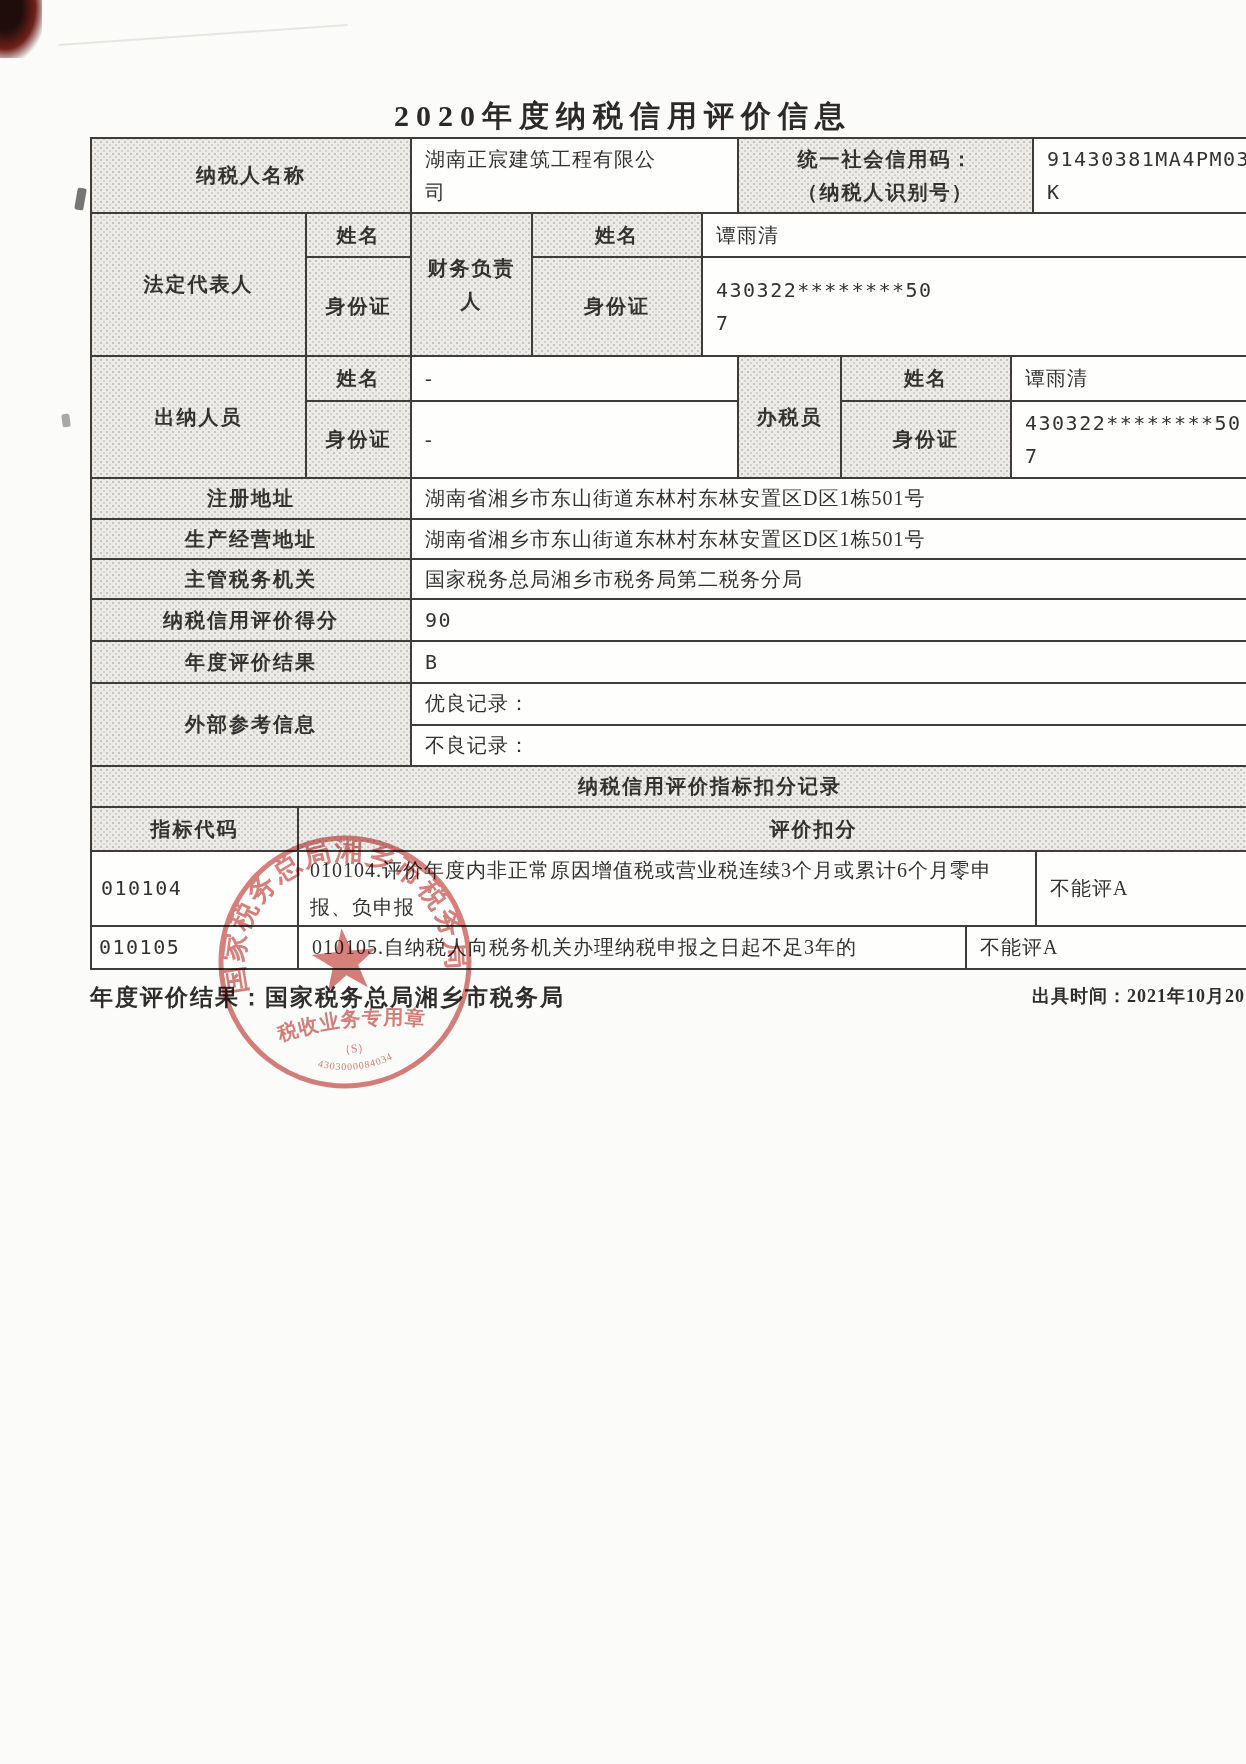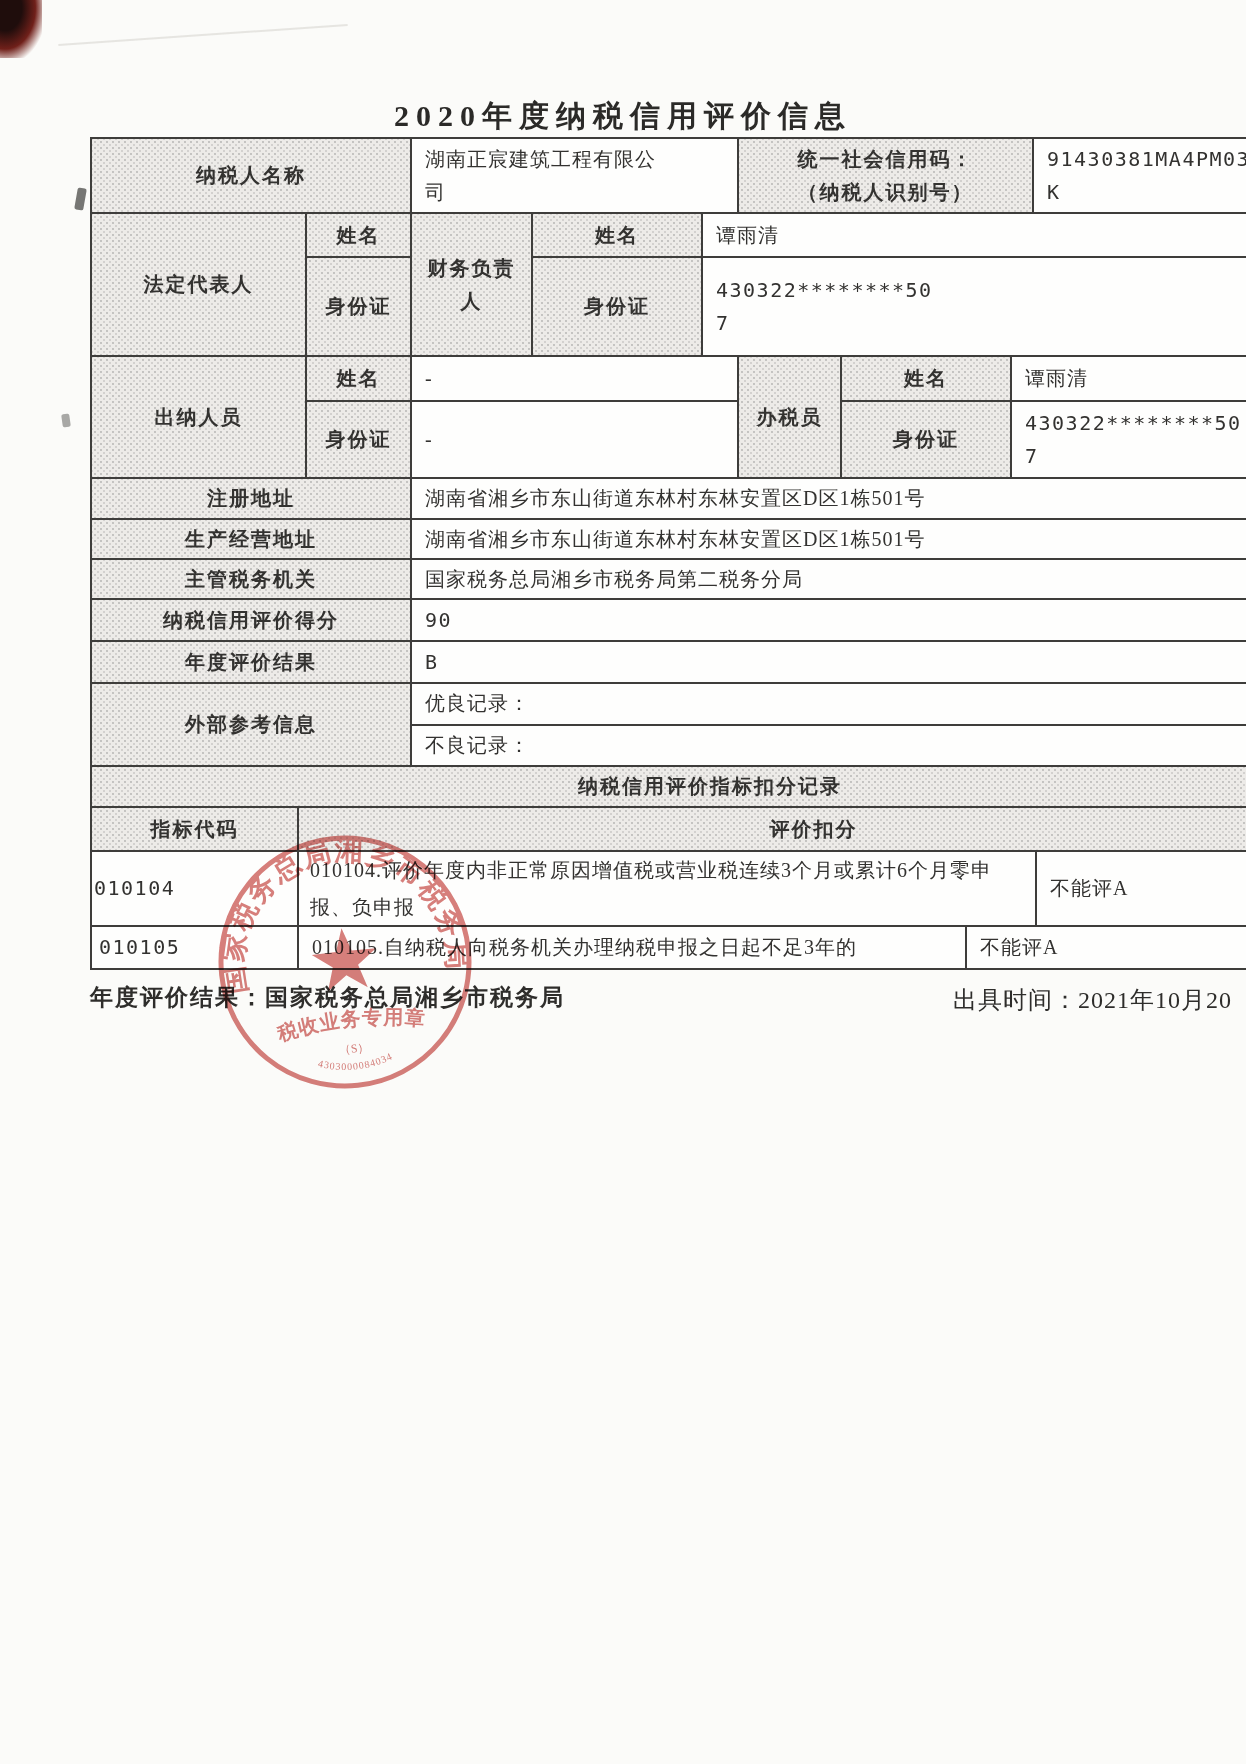--- a/index.html
+++ b/index.html
@@ -24,21 +24,21 @@
   .col > .c:last-child{border-bottom:0}
   .mono{font-family:"DejaVu Sans Mono","Liberation Mono",monospace;font-weight:400;letter-spacing:1.5px}
   .hatch{background-color:#edebe8;
      background-image:radial-gradient(circle,rgba(105,105,105,.30) 1px,transparent 1.3px),
                       radial-gradient(circle,rgba(105,105,105,.20) 1px,transparent 1.3px);
      background-size:6px 6px,6px 6px;background-position:0 0,3px 3px;}
   .wrapname{display:block;word-break:break-all;line-height:37px;padding:6px 11px;
             font-weight:400;letter-spacing:1px;text-align:left}
   
   .footer-left{position:absolute;left:90px;top:982px;font-size:23px;font-weight:600;letter-spacing:2px}
-  .footer-right{position:absolute;left:953px;top:984px;font-size:24px;font-weight:400;
+  .footer-right{position:absolute;left:1032px;top:984px;font-size:18px;font-weight:700;
                 letter-spacing:1px;white-space:nowrap}
   
   .seal{position:absolute;left:205px;top:822px;width:280px;height:280px;opacity:.68;
         mix-blend-mode:multiply;transform:rotate(-6deg);pointer-events:none}
   
   .art-corner{position:absolute;left:-4px;top:-6px;width:46px;height:64px;
      background:radial-gradient(ellipse at 20% 22%,#1f0d0c 32%,#70201a 58%,rgba(112,32,26,0) 80%)}
   .art-dash1{position:absolute;left:76px;top:188px;width:9px;height:22px;background:#4a4947;
      border-radius:2px;transform:rotate(10deg);opacity:.75}
   .art-dash2{position:absolute;left:62px;top:414px;width:8px;height:13px;background:#565553;
@@ -150,21 +150,21 @@
   <div class="row" style="height:41px">
     <div class="c hatch last" style="flex:1">纳税信用评价指标扣分记录</div>
   </div>
 
   <div class="row" style="height:44px">
     <div class="c hatch" style="width:207px">指标代码</div>
     <div class="c hatch last" style="flex:1">评价扣分</div>
   </div>
 
   <div class="row" style="height:75px">
-    <div class="c v mono" style="width:207px;padding-left:2px">010104</div>
+    <div class="c v mono" style="width:207px;padding-left:9px">010104</div>
     <div class="c" style="width:738px;align-items:stretch;justify-content:center;padding:0">
       <span class="wrapname">010104.评价年度内非正常原因增值税或营业税连续3个月或累计6个月零申报、负申报</span>
     </div>
     <div class="c v last" style="flex:1">不能评A</div>
   </div>
 
   <div class="row" style="height:41px">
     <div class="c v mono" style="width:207px;padding-left:7px">010105</div>
     <div class="c v" style="width:668px">010105.自纳税人向税务机关办理纳税申报之日起不足3年的</div>
     <div class="c v last" style="flex:1">不能评A</div>

